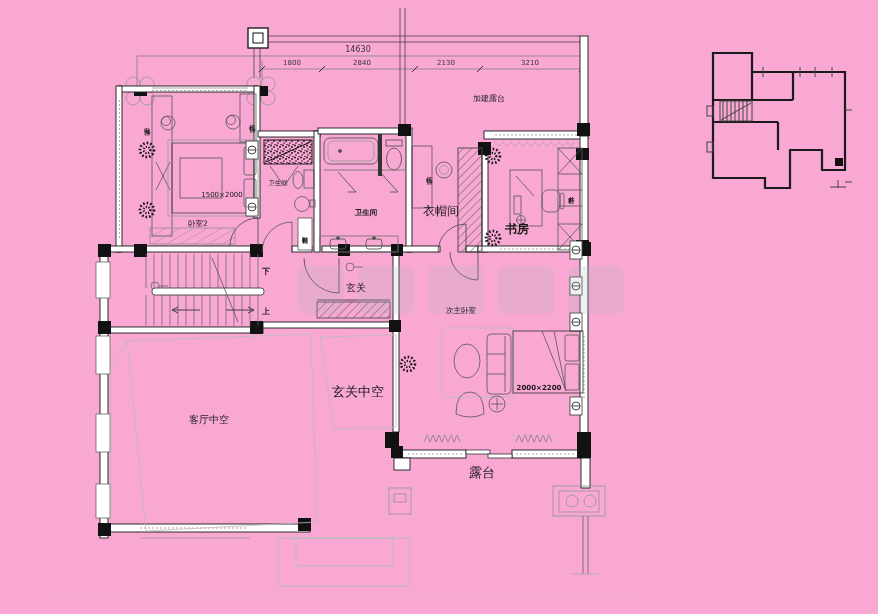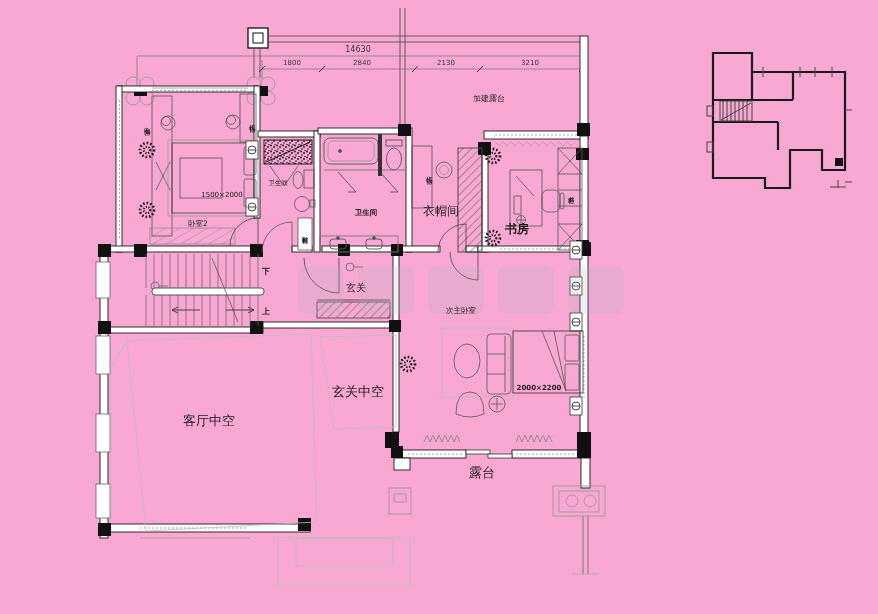--- a/index.html
+++ b/index.html
@@ -363,16 +363,16 @@
 <div class="lbl" style="left:441px;top:211px;font-size:12px">衣帽间</div>
 <div class="lbl b" style="left:517px;top:229px;font-size:12px">书房</div>
 <div class="lbl v b" style="left:571px;top:192px;font-size:6px">书柜</div>
 <div class="lbl v b" style="left:305px;top:232px;font-size:6px">鞋柜</div>
 <div class="lbl" style="left:356px;top:288px;font-size:10px">玄关</div>
 <div class="lbl b" style="left:266px;top:272px;font-size:8px">下</div>
 <div class="lbl b" style="left:266px;top:312px;font-size:8px">上</div>
 <div class="lbl" style="left:461px;top:311px;font-size:7.5px">次主卧室</div>
 <div class="lbl b" style="left:539px;top:388px;font-size:7px">2000×2200</div>
 <div class="lbl" style="left:358px;top:391px;font-size:13px">玄关中空</div>
-<div class="lbl" style="left:209px;top:420px;font-size:13px">客厅中空</div>
+<div class="lbl" style="left:209px;top:420px;font-size:10px">客厅中空</div>
 <div class="lbl" style="left:482px;top:472px;font-size:13px">露台</div>
 
 </div>
 
 </body></html>

